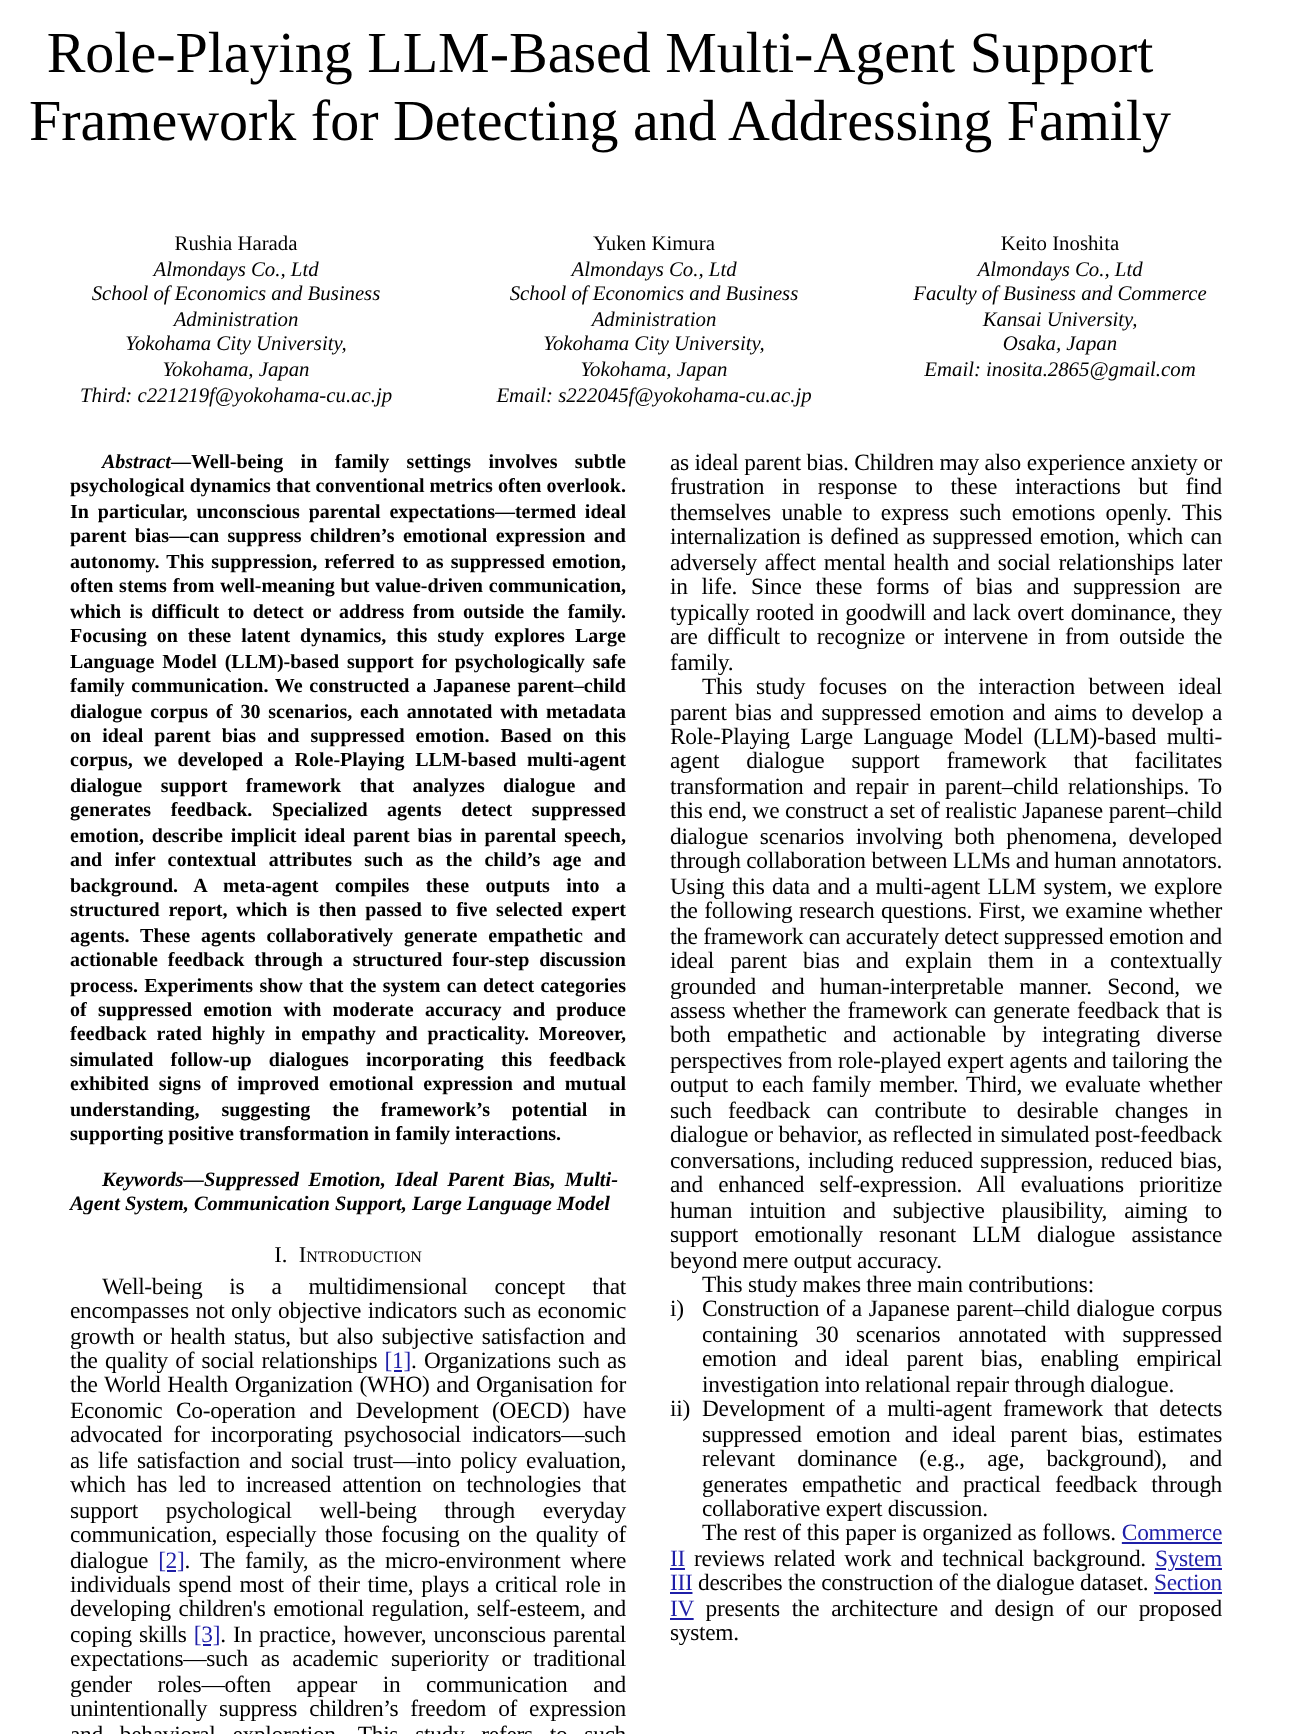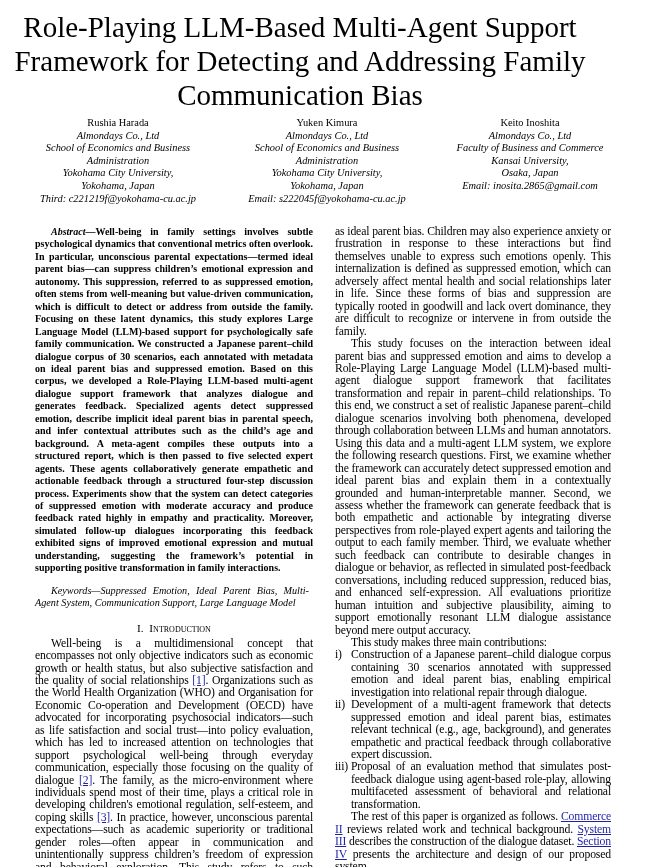--- a/index.html
+++ b/index.html
@@ -25,21 +25,21 @@
   .col { position: absolute; top: 226px; }
   .left { left: 35px; width: 278px; }
   .right { left: 335px; width: 276px; }
 
   .abstract {
     font-weight: bold; font-size: 10px; line-height: 12.45px;
     text-align: justify; margin: 0; text-indent: 16px;
   }
   .abstract .lead { font-style: italic; }
   .keywords {
-    font-weight: normal; font-style: italic; font-size: 10.2px; line-height: 12.45px;
+    font-weight: bold; font-style: italic; font-size: 10.2px; line-height: 12.45px;
     text-align: justify; margin: 10px 4px 0 0; text-indent: 16px;
   }
   .section-heading {
     text-align: center; font-size: 11.3px; margin: 12px 0 3px 0; line-height: 13px;
   }
   .section-heading .sc { font-variant: small-caps; }
   .body-text {
     font-size: 11.7px; line-height: 12.45px; text-align: justify; margin: 0;
     letter-spacing: -0.15px;
   }
@@ -48,21 +48,20 @@
   ol.contrib { list-style: none; margin: 0; padding: 0; }
   ol.contrib li { position: relative; padding-left: 16px; }
   ol.contrib li .marker { position: absolute; left: 0; top: 0; }
 </style>
 </head>
 <body>
 
 <div class="title">
   <div>Role-Playing LLM-Based Multi-Agent Support</div>
   <div>Framework for Detecting and Addressing Family</div>
-  <div>Communication Bias</div>
 </div>
 
 <div class="authors">
   <div class="author a1">
     <div class="name">Rushia Harada</div>
     <div class="aff">Almondays Co., Ltd</div>
     <div class="aff">School of Economics and Business</div>
     <div class="aff">Administration</div>
     <div class="aff">Yokohama City University,</div>
     <div class="aff">Yokohama, Japan</div>
@@ -97,17 +96,16 @@
   </div>
   <p class="body-text indent"><span>Well-being is a multidimensional concept that encompasses not only objective indicators such as economic growth or health status, but also subjective satisfaction and the quality of social relationships </span><a class="ref">[1]</a><span>. Organizations such as the World Health Organization (WHO) and Organisation for Economic Co-operation and Development (OECD) have advocated for incorporating psychosocial indicators—such as life satisfaction and social trust—into policy evaluation, which has led to increased attention on technologies that support psychological well-being through everyday communication, especially those focusing on the quality of dialogue </span><a class="ref">[2]</a><span>. The family, as the micro-environment where individuals spend most of their time, plays a critical role in developing children's emotional regulation, self-esteem, and coping skills </span><a class="ref">[3]</a><span id="p1d-left">. In practice, however, unconscious parental expectations—such as academic superiority or traditional gender roles—often appear in communication and unintentionally suppress children’s freedom of expression and behavioral exploration. This study refers to such expectations</span></p>
 </div>
 
 <div class="col right">
   <p class="body-text" id="p1d-right">as ideal parent bias. Children may also experience anxiety or frustration in response to these interactions but find themselves unable to express such emotions openly. This internalization is defined as suppressed emotion, which can adversely affect mental health and social relationships later in life. Since these forms of bias and suppression are typically rooted in goodwill and lack overt dominance, they are difficult to recognize or intervene in from outside the family.</p>
   <p class="body-text indent">This study focuses on the interaction between ideal parent bias and suppressed emotion and aims to develop a Role-Playing Large Language Model (LLM)-based multi-agent dialogue support framework that facilitates transformation and repair in parent–child relationships. To this end, we construct a set of realistic Japanese parent–child dialogue scenarios involving both phenomena, developed through collaboration between LLMs and human annotators. Using this data and a multi-agent LLM system, we explore the following research questions. First, we examine whether the framework can accurately detect suppressed emotion and ideal parent bias and explain them in a contextually grounded and human-interpretable manner. Second, we assess whether the framework can generate feedback that is both empathetic and actionable by integrating diverse perspectives from role-played expert agents and tailoring the output to each family member. Third, we evaluate whether such feedback can contribute to desirable changes in dialogue or behavior, as reflected in simulated post-feedback conversations, including reduced suppression, reduced bias, and enhanced self-expression. All evaluations prioritize human intuition and subjective plausibility, aiming to support emotionally resonant LLM dialogue assistance beyond mere output accuracy.</p>
   <p class="body-text indent">This study makes three main contributions:</p>
   <ol class="contrib body-text">
     <li><span class="marker">i)</span><span>Construction of a Japanese parent–child dialogue corpus containing 30 scenarios annotated with suppressed emotion and ideal parent bias, enabling empirical investigation into relational repair through dialogue.</span></li>
-    <li><span class="marker">ii)</span><span>Development of a multi-agent framework that detects suppressed emotion and ideal parent bias, estimates relevant technical (e.g., age, background), and generates empathetic and practical feedback through collaborative expert discussion.</span></li>
-    <li><span class="marker">iii)</span><span>Proposal of an evaluation method that simulates post-feedback dialogue using agent-based role-play, allowing multifaceted assessment of behavioral and relational transformation.</span></li>
+    <li><span class="marker">ii)</span><span>Development of a multi-agent framework that detects suppressed emotion and ideal parent bias, estimates relevant dominance (e.g., age, background), and generates empathetic and practical feedback through collaborative expert discussion.</span></li>
   </ol>
   <p class="body-text indent"><span>The rest of this paper is organized as follows. </span><a class="ref">Commerce II</a><span> reviews related work and technical background. </span><a class="ref">System III</a><span> describes the construction of the dialogue dataset. </span><a class="ref">Section IV</a><span> presents the architecture and design of our proposed system.</span></p>
 </div>
 
 </body></html>

